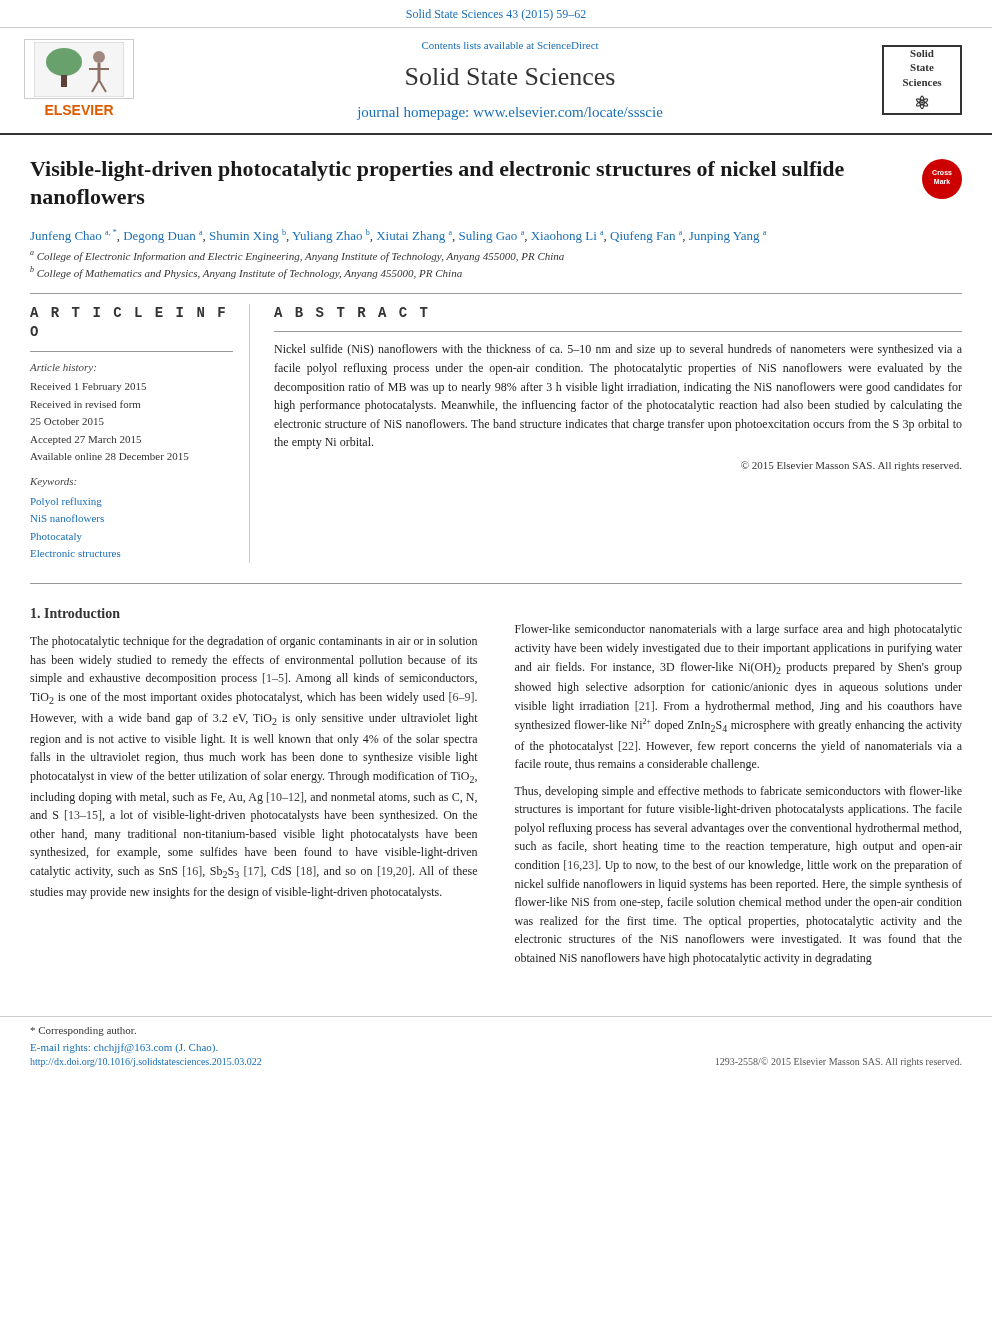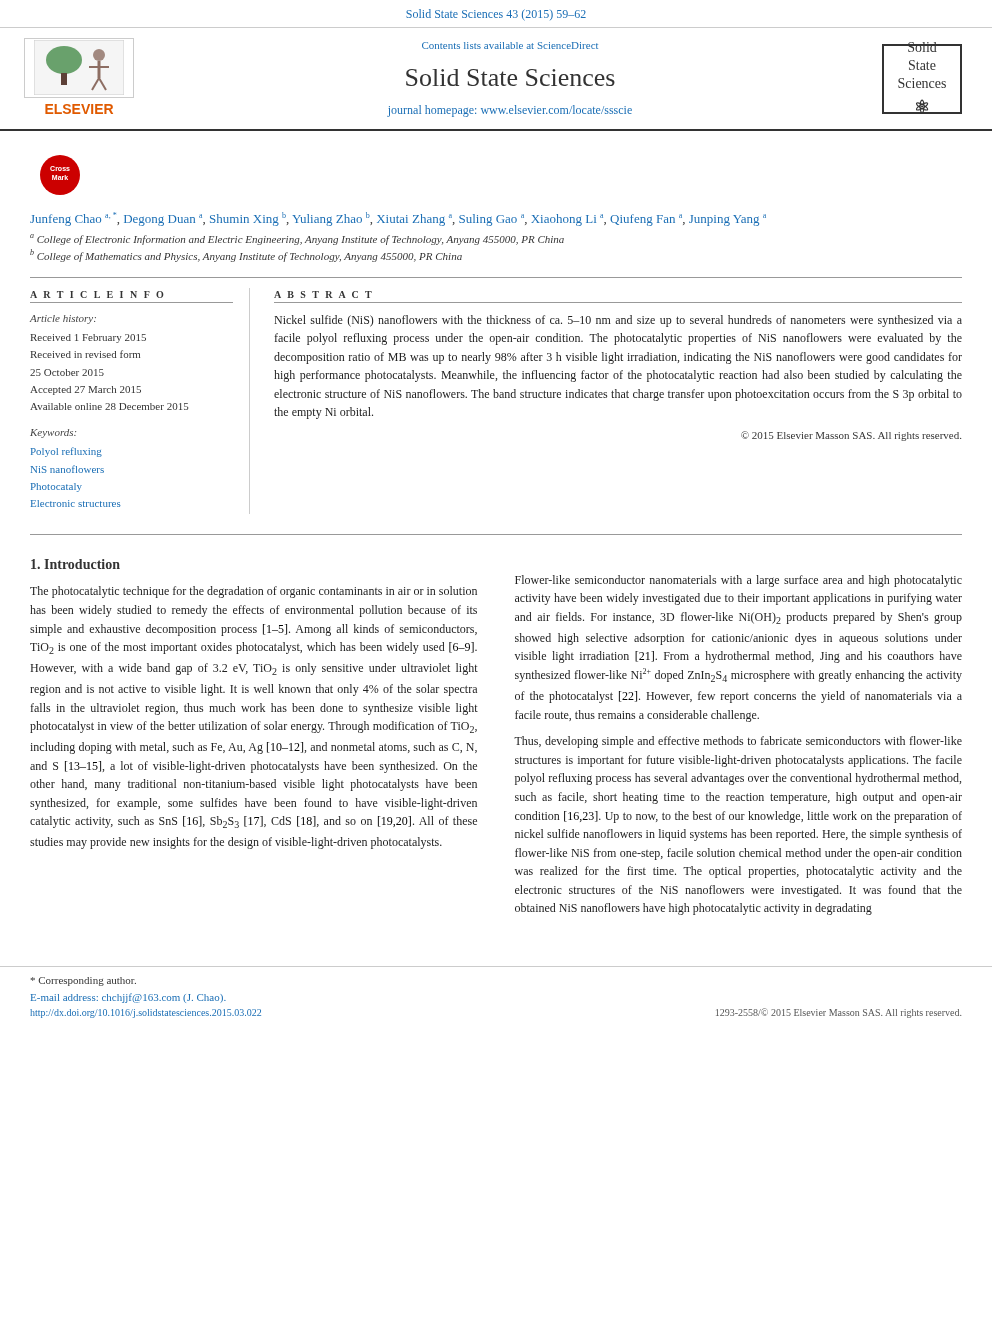--- a/index.html
+++ b/index.html
@@ -68,21 +68,21 @@
       color: #1a6eb5;
     }
     .journal-title-header {
       font-size: 26px;
       font-weight: normal;
       font-family: 'Times New Roman', serif;
       color: #333;
       margin: 6px 0;
     }
     .journal-homepage {
-      font-size: 12px;
+      font-size: 15px;
       color: #555;
     }
     .journal-homepage span {
       color: #1a6eb5;
     }
     .journal-header-right {
       width: 90px;
     }
     .journal-logo-box {
       width: 80px;
@@ -180,26 +180,27 @@
       width: 220px;
       flex-shrink: 0;
       border-right: 1px solid #ccc;
       padding-right: 16px;
     }
     .abstract-col {
       flex: 1;
     }
 
     .section-label {
-      font-size: 10px;
+      font-size: 14px;
       font-weight: bold;
       letter-spacing: 2px;
       text-transform: uppercase;
       color: #333;
-      font-family: Liberation Serif, serif;
+      margin-bottom: 8px;
+      font-family: Liberation Mono, monospace;
     }
 
     .info-divider {
       border: none;
       border-top: 1px solid #999;
       margin-bottom: 8px;
     }
 
     .article-history-label {
       font-size: 11px;
@@ -260,21 +261,21 @@
       margin-top: 10px;
     }
     .body-text {
       font-size: 12px;
       color: #222;
       line-height: 1.55;
       text-align: justify;
       margin-bottom: 8px;
     }
     .body-text .ref-link {
-      color: #000000;
+      color: #404040;
       font-family: Liberation Serif, serif;
     }
 
     
     .page-footer {
       border-top: 1px solid #ccc;
       margin-top: 20px;
       padding: 6px 30px;
       font-size: 10px;
       color: #555;
@@ -341,29 +342,30 @@
     </div>
     <div class="journal-title-header">Solid State Sciences</div>
     <div class="journal-homepage">
       <span>journal homepage:</span>
       <span style="color:#1a6eb5">www.elsevier.com/locate/ssscie</span>
     </div>
   </div>
 
   <div class="journal-header-right">
     <div class="journal-logo-box">
-      <div style="font-size:14px;font-weight:normal;line-height:1.3">Solid<br>State<br>Sciences</div>
+      <div style="font-size:11px;font-weight:bold;line-height:1.3">Solid<br>State<br>Sciences</div>
       <div class="journal-logo-icon">⚛</div>
     </div>
   </div>
 </div>
 
 <div class="main-content">
 
   <div class="article-title-section">
+    <div class="article-title">Visible-light-driven photocatalytic properties and electronic structures of nickel sulfide nanoflowers</div>
     <div class="crossmark-badge">
       <div class="crossmark-circle">
         <svg width="40" height="40" viewBox="0 0 40 40">
           <circle cx="20" cy="20" r="18" fill="#cc0000"></circle>
           <text x="20" y="16" text-anchor="middle" fill="white" font-size="7" font-family="Arial" font-weight="bold">Cross</text>
           <text x="20" y="25" text-anchor="middle" fill="white" font-size="7" font-family="Arial" font-weight="bold">Mark</text>
         </svg>
       </div>
     </div>
   </div>
@@ -431,21 +433,21 @@
       <div class="body-text">
         Thus, developing simple and effective methods to fabricate semiconductors with flower-like structures is important for future visible-light-driven photocatalysts applications. The facile polyol refluxing process has several advantages over the conventional hydrothermal method, such as facile, short heating time to the reaction temperature, high output and open-air condition <span class="ref-link">[16,23]</span>. Up to now, to the best of our knowledge, little work on the preparation of nickel sulfide nanoflowers in liquid systems has been reported. Here, the simple synthesis of flower-like NiS from one-step, facile solution chemical method under the open-air condition was realized for the first time. The optical properties, photocatalytic activity and the electronic structures of the NiS nanoflowers were investigated. It was found that the obtained NiS nanoflowers have high photocatalytic activity in degradating
       </div>
     </div>
   </div>
 </div>
 
 <div class="page-footer">
   <div class="footnote-star">* Corresponding author.</div>
   <div class="footnote-email">
-    <span>E-mail address:</span>
+    <span>E-mail rights:</span>
     <span style="color:#1a6eb5">chchjjf@163.com</span>
     <span>(J. Chao).</span>
   </div>
   <div class="footer-row">
     <span class="footer-link">http://dx.doi.org/10.1016/j.solidstatesciences.2015.03.022</span>
     <span>1293-2558/© 2015 Elsevier Masson SAS. All rights reserved.</span>
   </div>
 </div>
 
 </body></html>

